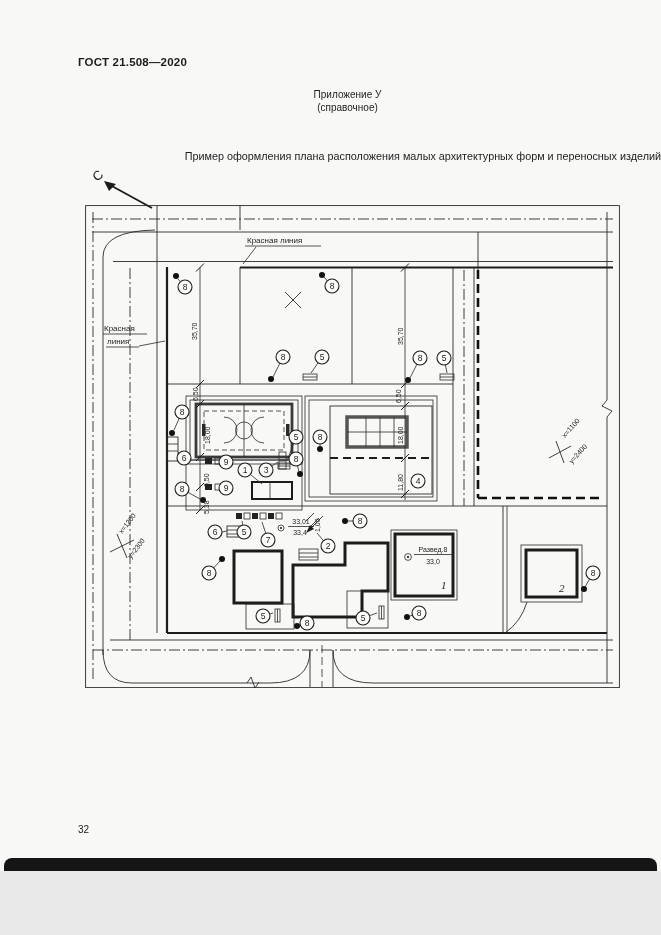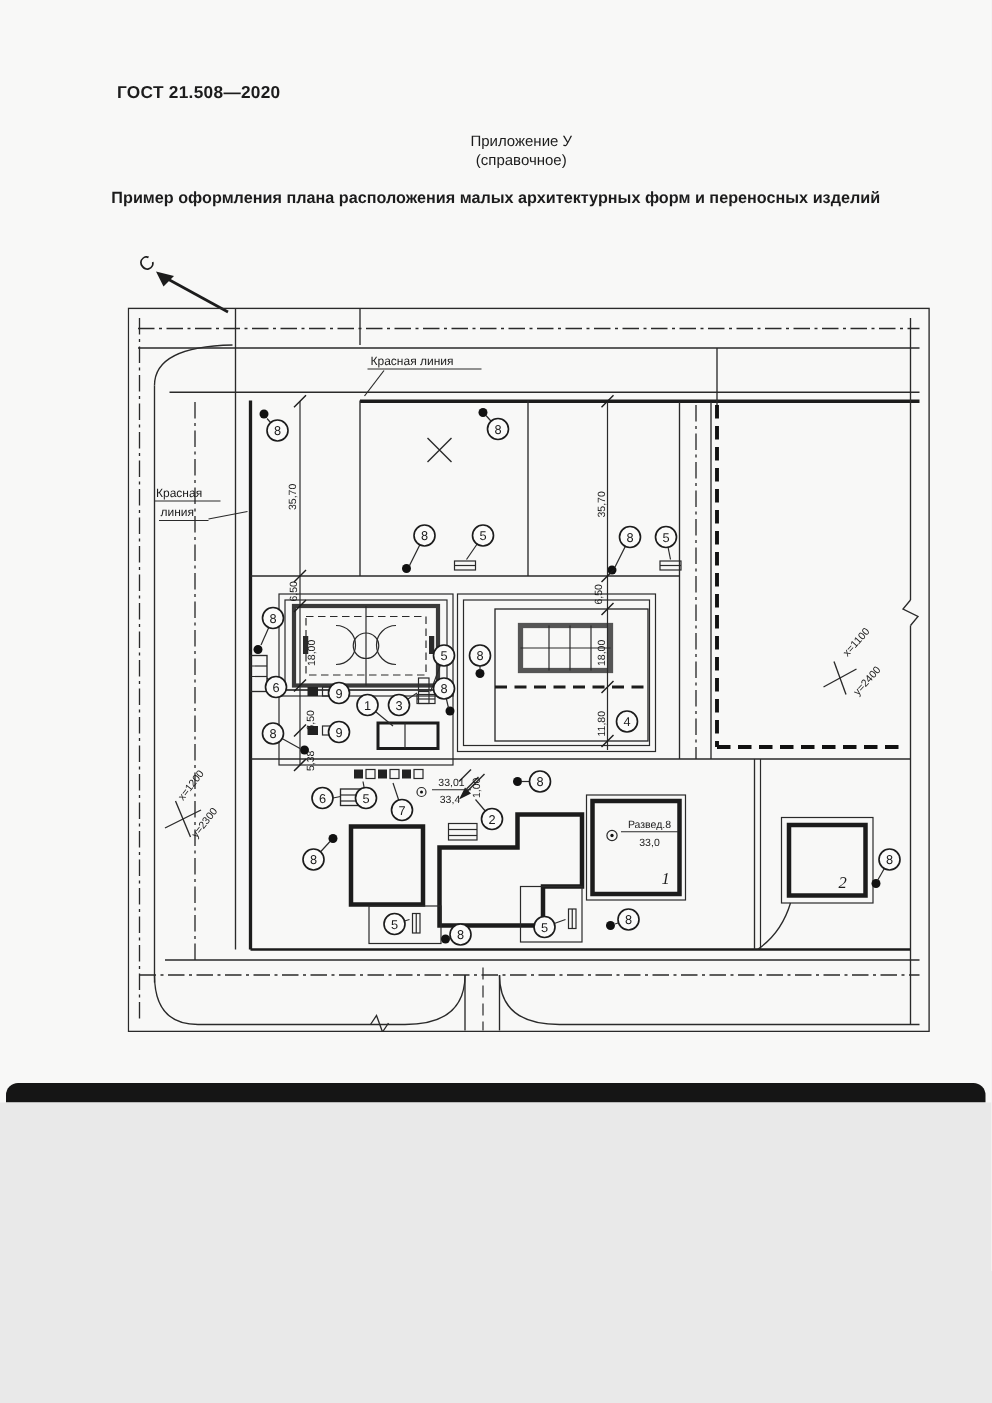--- a/index.html
+++ b/index.html
@@ -1,20 +1,20 @@
 <!DOCTYPE html>
 <html><head>
 <meta charset="utf-8">
 <style>
   html,body{margin:0;padding:0;}
   body{background:#e9e9e9;font-family:"Liberation Sans",sans-serif;color:#1c1c1c;}
-  .page{position:relative;width:661px;height:735px;background:#f8f8f7;overflow:hidden;margin:0 auto;}
+  .page{position:relative;width:661px;height:871px;background:#f8f8f7;overflow:hidden;margin:0 auto;}
   .doc-header{position:absolute;left:78px;top:56px;font-size:11.5px;font-weight:bold;letter-spacing:.2px;}
   .appendix{position:absolute;left:17px;top:88px;width:100%;text-align:center;font-size:10px;line-height:13px;}
-  .doc-title{position:absolute;left:0;top:126px;width:100%;text-align:center;font-size:10.8px;font-weight:bold;}
+  .doc-title{position:absolute;left:0;top:150px;width:100%;text-align:right;font-size:10.8px;font-weight:normal;}
   .fig-caption{position:absolute;left:0;top:700px;width:100%;text-align:center;font-size:9.5px;}
   .page-num{position:absolute;left:78px;top:824px;font-size:10px;}
   .bottom-bar{position:absolute;left:4px;right:4px;bottom:0;height:13px;background:#151515;border-radius:8px 8px 0 0;}
   svg{position:absolute;left:85px;top:165px;}
   svg text{font-family:"Liberation Sans",sans-serif;fill:#1c1c1c;}
   .ln{stroke:#2a2a2a;stroke-width:0.9;fill:none;}
   .thin{stroke:#2a2a2a;stroke-width:0.8;fill:none;}
   .thick{stroke:#1c1c1c;stroke-width:2.2;fill:none;}
   .wall{stroke:#1c1c1c;stroke-width:3;fill:none;}
   .dashdot{stroke:#2a2a2a;stroke-width:0.9;fill:none;stroke-dasharray:11 3 2 3;}

